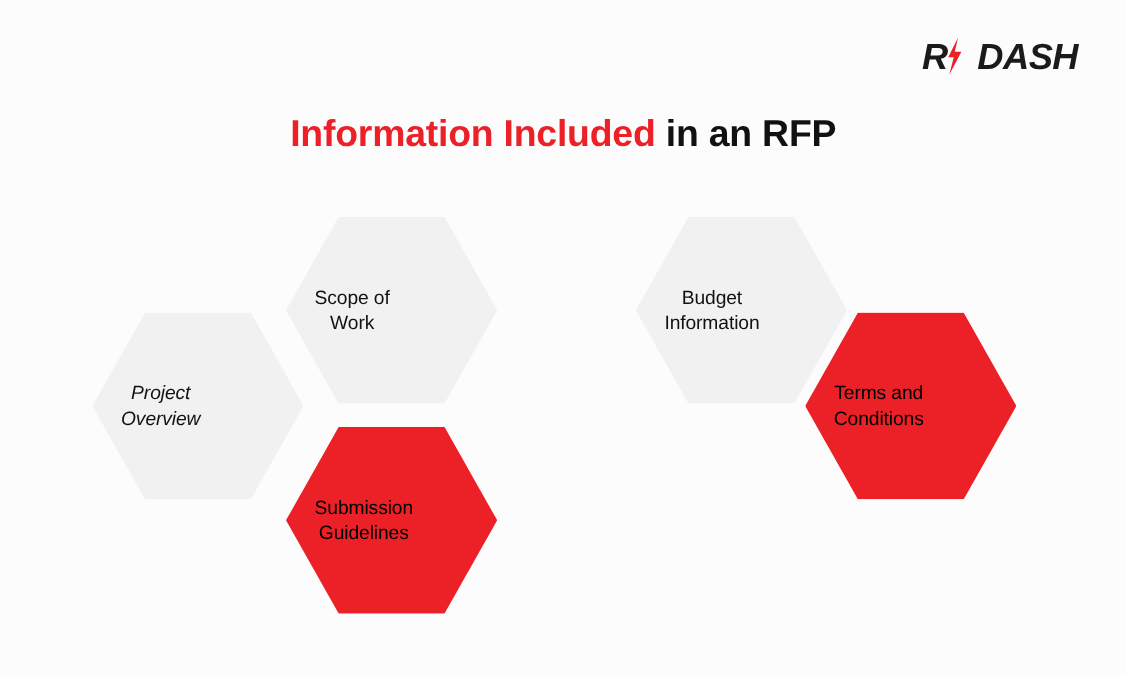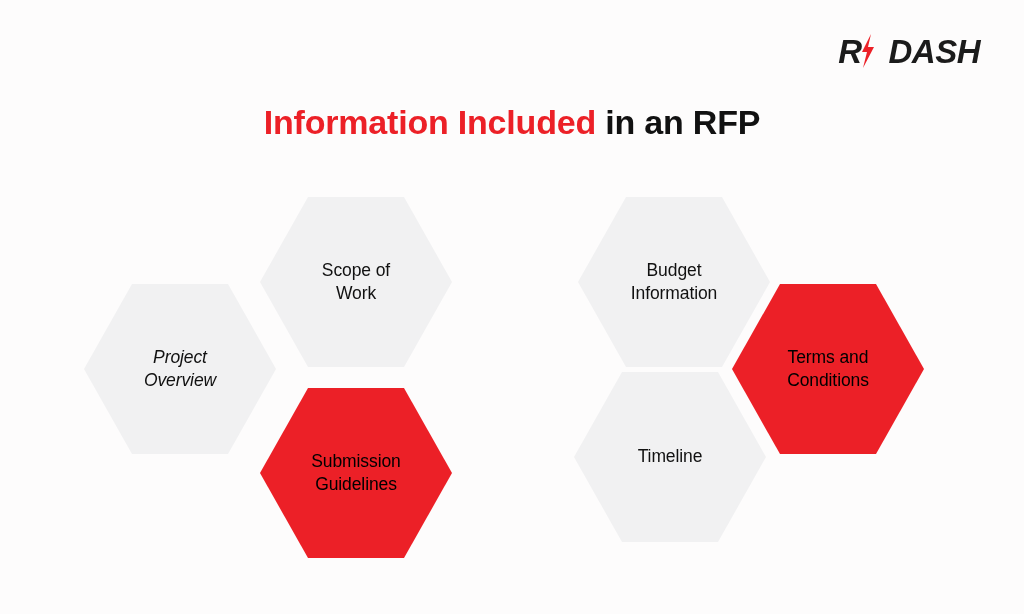--- a/index.html
+++ b/index.html
@@ -71,21 +71,20 @@
     top: 0;
     width: 1024px;
     height: 614px;
   }
   .hex {
     position: absolute;
     width: 192px;
     height: 170px;
     display: flex;
     align-items: center;
-    justify-content: center;
     -webkit-clip-path: polygon(25% 0%, 75% 0%, 100% 50%, 75% 100%, 25% 100%, 0% 50%);
     clip-path: polygon(25% 0%, 75% 0%, 100% 50%, 75% 100%, 25% 100%, 0% 50%);
     text-align: center;
     box-sizing: border-box;
     padding: 0 26px;
   }
   .hex.grey { background: #f1f1f2; }
   .hex.red  { background: #ec2027; }
 
   .hex-label {
@@ -142,22 +141,19 @@
     <span class="hex-label">Submission
 Guidelines</span>
   </div>
 
 
   <div class="hex grey hex-5">
     <span class="hex-label">Budget
 Information</span>
   </div>
 
-  <div class="hex grey hex-6">
-    <span class="hex-label">Timeline</span>
-  </div>
 
   <div class="hex red hex-7">
     <span class="hex-label">Terms and
 Conditions</span>
   </div>
 
 </div>
 
 </body></html>

